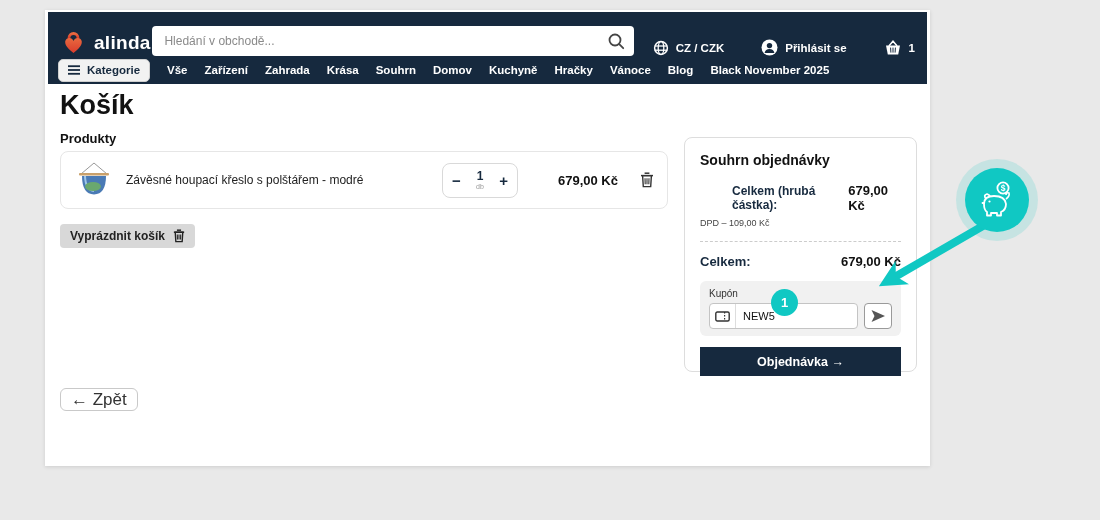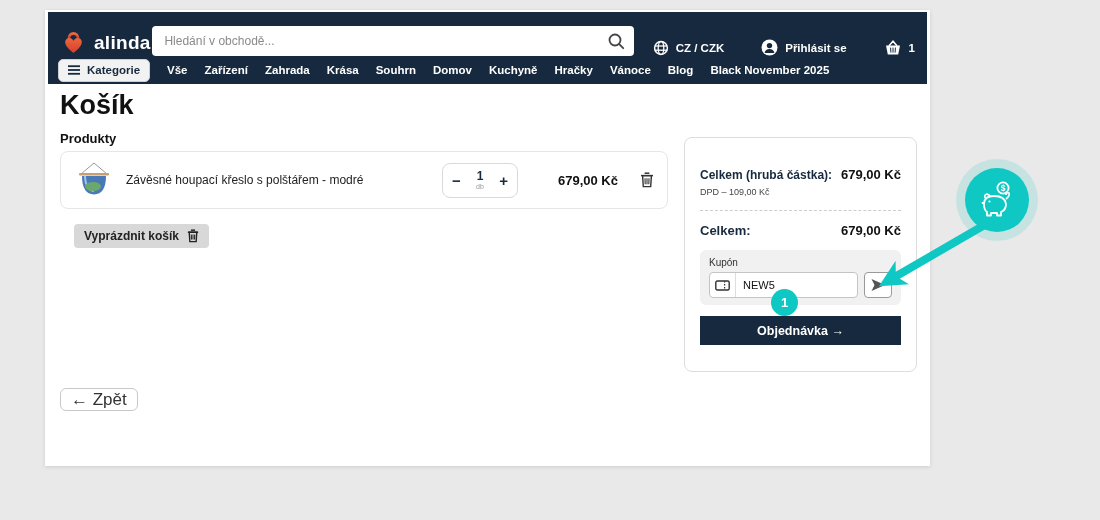--- a/index.html
+++ b/index.html
@@ -48,36 +48,36 @@
     display:flex;align-items:center;justify-content:space-between;padding:0 9px;flex:0 0 auto;}
   .step-btn{background:none;border:none;font-size:15px;font-weight:bold;color:var(--navy);
     cursor:pointer;padding:0;line-height:1;font-family:"Liberation Sans",sans-serif;}
   .qty-wrap{text-align:center;line-height:1;}
   .qty{font-size:12px;font-weight:bold;color:var(--navy);}
   .unit{font-size:7px;color:#999;margin-top:1px;}
   .price{width:88px;text-align:right;font-size:13px;font-weight:800;color:#111;}
   .icon-btn{background:none;border:none;padding:0;cursor:pointer;display:flex;align-items:center;}
   .prod-trash{margin-left:10px;}
   .empty-btn{
-    position:absolute;left:29px;top:214px;height:24px;background:#d8d8d8;border:none;border-radius:4px;
+    position:absolute;left:15px;top:214px;height:24px;background:#d8d8d8;border:none;border-radius:4px;
     display:inline-flex;gap:8px;align-items:center;padding:0 10px;font-size:12px;font-weight:bold;color:#222;
     cursor:pointer;font-family:"Liberation Sans",sans-serif;
   }
   .back-btn{
     position:absolute;left:15px;top:378px;height:23px;border:1px solid #c9c9c9;border-radius:6px;
     background:#fff;padding:0 10px;font-size:17px;color:#333;display:inline-flex;align-items:center;
     cursor:pointer;font-family:"Liberation Sans",sans-serif;
   }
   
   .summary{
     position:absolute;left:639px;top:127px;width:233px;height:235px;border:1px solid #ddd;
     border-radius:8px;background:#fff;padding:14px 15px;
   }
   .sum-title{font-size:14px;font-weight:800;color:#111;}
-  .sum-row{display:flex;justify-content:space-between;align-items:center;margin-top:15px;}
+  .sum-row{display:flex;justify-content:space-between;align-items:center;margin-top:15px;margin-left:32px;}
   .sum-label{font-size:12px;font-weight:bold;color:var(--navy);}
   .sum-value{font-size:13px;font-weight:800;color:#111;}
   .dpd{font-size:9px;color:#444;margin-top:5px;}
   .divider{border-top:1px dashed #ccc;margin-top:13px;}
   .total-row{display:flex;justify-content:space-between;align-items:baseline;margin-top:12px;}
   .total-label{font-size:13px;font-weight:bold;color:var(--navy);}
   .coupon-box{margin-top:12px;background:#f1f1f1;border-radius:6px;padding:7px 9px;}
   .coupon-label{font-size:10px;color:#333;margin-bottom:4px;}
   .coupon-row{display:flex;gap:6px;}
   .coupon-group{flex:1;display:flex;align-items:center;background:#fff;border:1px solid #c4c4c4;border-radius:4px;height:26px;min-width:0;}
@@ -244,20 +244,21 @@
         <line x1="5" y1="6.2" x2="5.2" y2="12.2" stroke="#222" stroke-width="1.2"></line>
         <line x1="7" y1="6.2" x2="7" y2="12.2" stroke="#222" stroke-width="1.2"></line>
         <line x1="9" y1="6.2" x2="8.8" y2="12.2" stroke="#222" stroke-width="1.2"></line>
       </svg>
     </span>
   </button>
 
   <button class="back-btn">← Zpět</button>
 
   <div class="summary">
+    <div class="sum-title">Souhrn objednávky</div>
     <div class="sum-row">
       <span class="sum-label">Celkem (hrubá částka):</span>
       <span class="sum-value">679,00 Kč</span>
     </div>
     <div class="dpd">DPD – 109,00 Kč</div>
     <div class="divider"></div>
     <div class="total-row">
       <span class="total-label">Celkem:</span>
       <span class="sum-value">679,00 Kč</span>
     </div>

